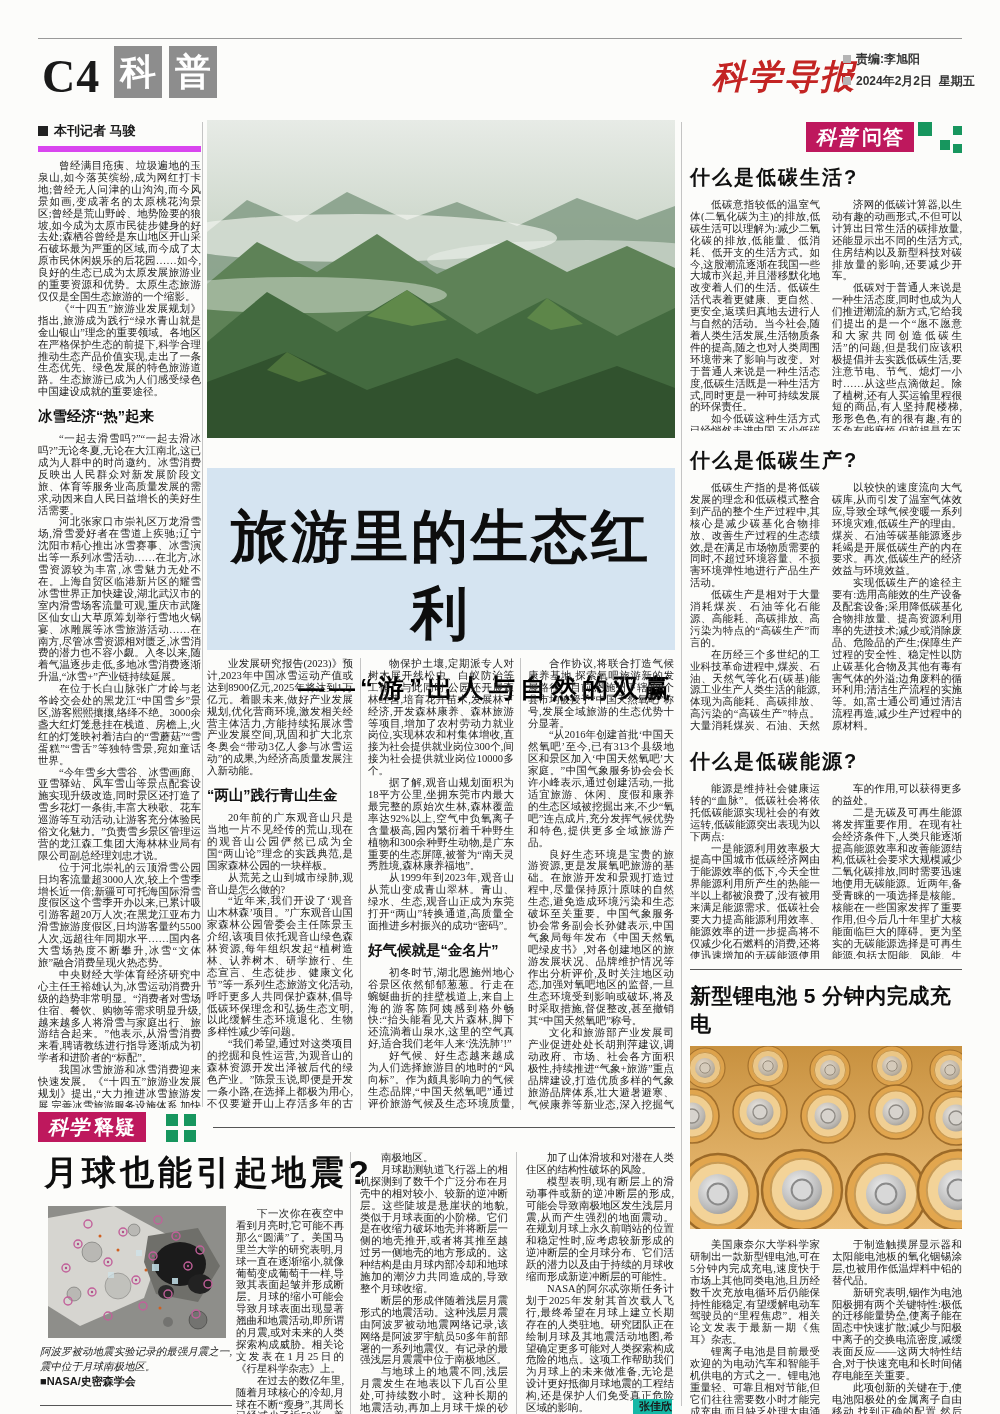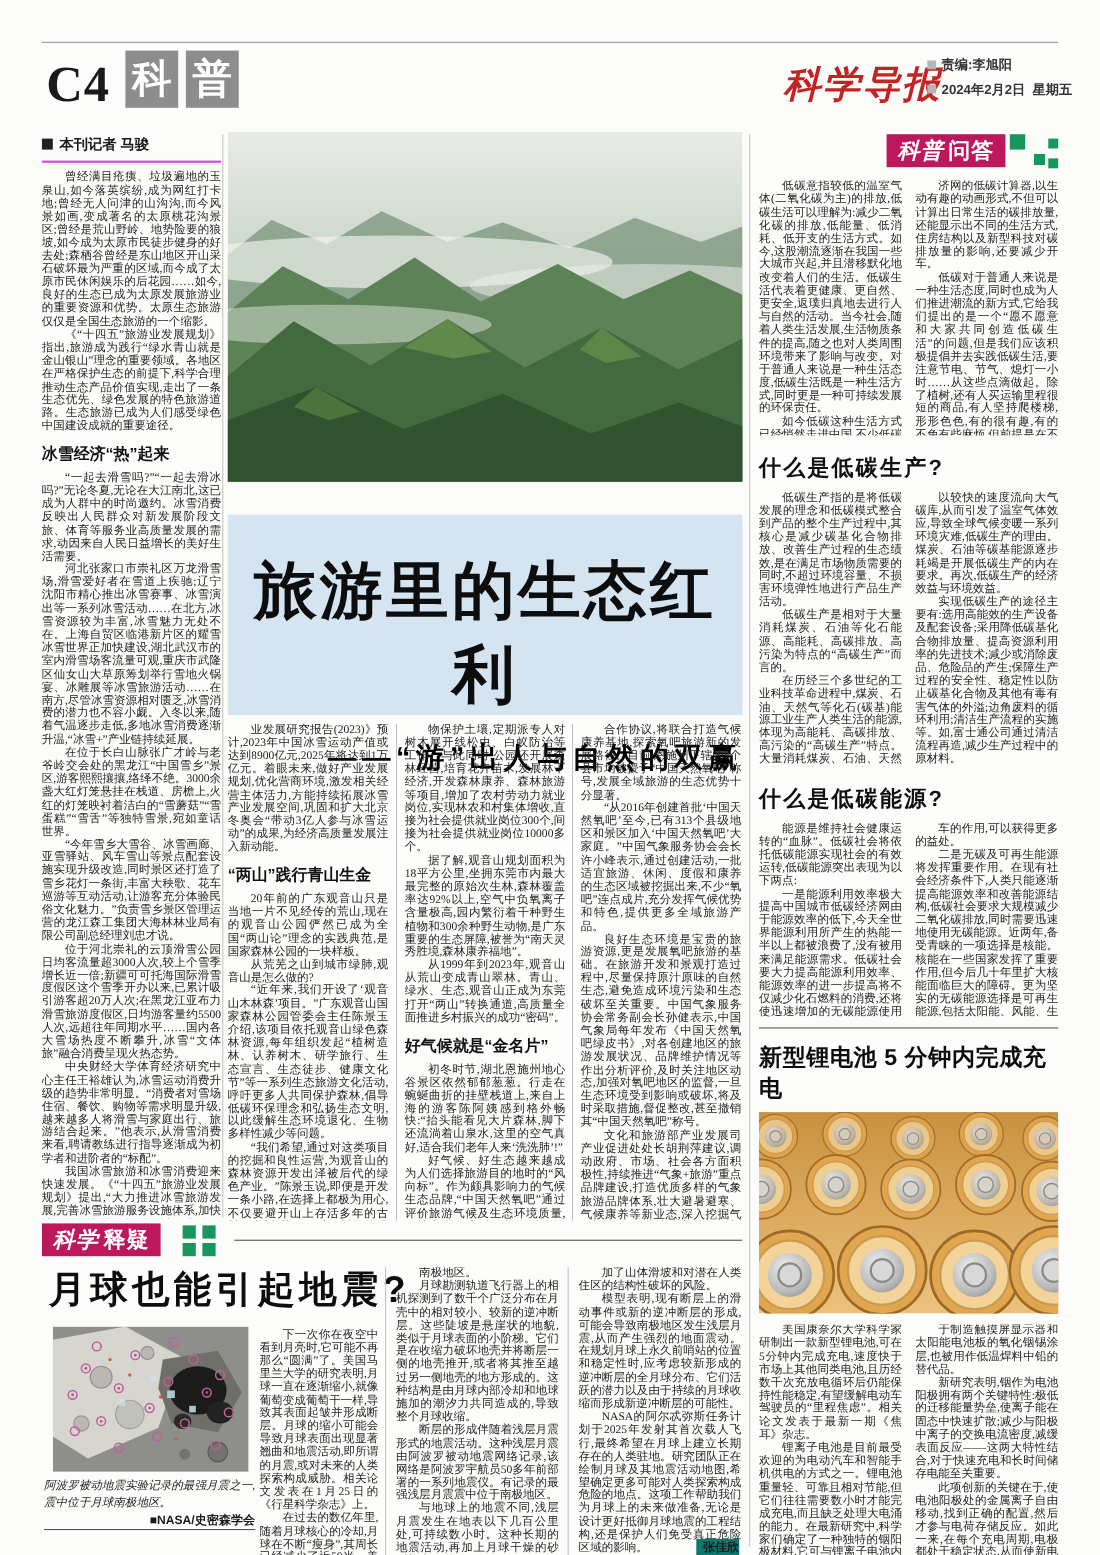--- a/index.html
+++ b/index.html
@@ -17,21 +17,21 @@
             color:#c32423;transform:skewX(-6deg);letter-spacing:2px;}
   .hdr-meta{font-size:12px;font-weight:700;color:#333;line-height:22px;white-space:nowrap;}
   .sq{display:inline-block;width:8px;height:8px;background:#b5b5b5;margin-right:5px;}
 
   
   .para{font-family:"Liberation Serif",serif;font-size:10.5px;line-height:11.9px;text-align:justify;
         text-indent:2em;margin:0;color:#222;}
   .col{position:absolute;overflow:hidden;}
   .col-subhead{font-family:"Liberation Sans",sans-serif;font-size:14.5px;font-weight:700;
                margin:9px 0 7px;color:#111;}
-  .byline{font-size:13px;font-weight:700;border-bottom:2px solid #d946ef;padding-bottom:6px;margin-bottom:8px;}
+  .byline{font-size:13px;font-weight:700;border-bottom:6px solid #d946ef;padding-bottom:6px;margin-bottom:8px;}
   .byline .bsq{display:inline-block;width:10px;height:10px;background:#222;margin-right:6px;vertical-align:-1px;}
 
   
   .band{background:#d5e4f1;}
   .lead-title{font-size:57px;font-weight:900;letter-spacing:3px;text-align:center;color:#0d0d0d;
               font-family:"Liberation Sans",sans-serif;}
   .lead-sub{font-size:26px;font-weight:600;letter-spacing:5px;text-align:right;color:#000000;}
 
   .caption-row{font-family:"Liberation Serif",serif;font-style:italic;font-size:11px;color:#222;
                border-bottom:1px solid #555;padding-bottom:3px;}
@@ -50,22 +50,22 @@
   .subcol{width:130px;overflow:hidden;}
   .qa-rule{height:1px;background:#555;margin:10px 0 12px;}
 
   .battery-title{font-size:21px;font-weight:800;letter-spacing:0.5px;margin:0 0 8px;color:#0d0d0d;}
   .author{font-size:11px;font-weight:700;text-align:right;font-family:"Liberation Serif",serif;}
 
   
   .moon-title{font-size:34px;font-weight:800;letter-spacing:4px;color:#0d0d0d;}
   .moon-caption{font-family:"Liberation Serif",serif;font-style:italic;font-size:10.5px;line-height:15px;
                 text-align:justify;color:#222;}
-  .moon-credit{font-style:normal;font-weight:700;font-size:11px;text-align:right;
-               font-family:"Liberation Sans",sans-serif;border-bottom:1px solid #555;padding-bottom:1px;}
+  .moon-credit{font-style:normal;font-weight:700;font-size:11px;
+               font-family:"Liberation Sans",sans-serif;border-bottom:1px solid #555;padding-bottom:16px;}
 </style>
 </head>
 <body>
 
 <div class="page">
 
   <div class="hline abs" style="left:38px;top:38px;width:924px;"></div>
   <div class="abs" style="left:42px;top:50px;">
     <span class="pageno">C4</span>
   </div>
@@ -165,20 +165,21 @@
             <span class="badge-script">科普</span>
             <span>问答</span>
           </span>
       </div>
       <div class="gsq" style="right:30px;top:0;width:14px;height:14px;"></div>
       <div class="gsq" style="right:12px;top:18px;width:10px;height:10px;"></div>
       <div class="gsq" style="right:0px;top:4px;width:9px;height:9px;"></div>
       <div class="gsq" style="right:0px;top:22px;width:9px;height:9px;"></div>
     </div>
 
+    <h2 class="qa-q">什么是低碳生活?</h2>
     <div class="twocol" style="height:232px;">
       <div class="subcol" style="height:232px;">
           <p class="para">低碳意指较低的温室气体(二氧化碳为主)的排放,低碳生活可以理解为:减少二氧化碳的排放,低能量、低消耗、低开支的生活方式。如今,这股潮流逐渐在我国一些大城市兴起,并且潜移默化地改变着人们的生活。低碳生活代表着更健康、更自然、更安全,返璞归真地去进行人与自然的活动。当今社会,随着人类生活发展,生活物质条件的提高,随之也对人类周围环境带来了影响与改变。对于普通人来说是一种生活态度,低碳生活既是一种生活方式,同时更是一种可持续发展的环保责任。</p>
           <p class="para">如今低碳这种生活方式已经悄然走进中国,不少低碳网站开始流行一种有趣的计算个人排碳量的特殊计算器,如中国城市低碳经</p>
         </div>
       <div class="subcol" style="height:232px;">
           <p class="para">济网的低碳计算器,以生动有趣的动画形式,不但可以计算出日常生活的碳排放量,还能显示出不同的生活方式,住房结构以及新型科技对碳排放量的影响,还要减少开车。</p>
           <p class="para">低碳对于普通人来说是一种生活态度,同时也成为人们推进潮流的新方式,它给我们提出的是一个“愿不愿意和大家共同创造低碳生活”的问题,但是我们应该积极提倡并去实践低碳生活,要注意节电、节气、熄灯一小时……从这些点滴做起。除了植树,还有人买运输里程很短的商品,有人坚持爬楼梯,形形色色,有的很有趣,有的不免有些麻烦,但前提是在不降低生活质量的情况下,尽其所能地节能减排。</p>
         </div>
     </div>
@@ -354,17 +355,17 @@
           <p class="para">与地球上的地震不同,浅层月震发生在地表以下几百公里处,可持续数小时。这种长期的地震活动,再加上月球干燥的砂砾状表面,增</p>
         </div>
     </div>
     <div class="vrule abs" style="left:478px;top:40px;height:262px;"></div>
     <div class="col" style="left:488px;top:40px;width:148px;height:262px;">
       <div>
           <p class="para">加了山体滑坡和对潜在人类住区的结构性破坏的风险。</p>
           <p class="para">模型表明,现有断层上的滑动事件或新的逆冲断层的形成,可能会导致南极地区发生浅层月震,从而产生强烈的地面震动。在规划月球上永久前哨站的位置和稳定性时,应考虑较新形成的逆冲断层的全月球分布、它们活跃的潜力以及由于持续的月球收缩而形成新逆冲断层的可能性。</p>
           <p class="para">NASA的阿尔忒弥斯任务计划于2025年发射其首次载人飞行,最终希望在月球上建立长期存在的人类驻地。研究团队正在绘制月球及其地震活动地图,希望确定更多可能对人类探索构成危险的地点。这项工作帮助我们为月球上的未来做准备,无论是设计更好抵御月球地震的工程结构,还是保护人们免受真正危险区域的影响。</p>
         </div>
-      <div class="author abs" style="right:2px;bottom:0;background:#0f766e;padding-left:6px;">张佳欣</div>
+      <div class="author abs" style="right:2px;bottom:0;background:#14b8a6;padding-left:6px;">张佳欣</div>
     </div>
   </div>
 
 </div>
 
 </body></html>

